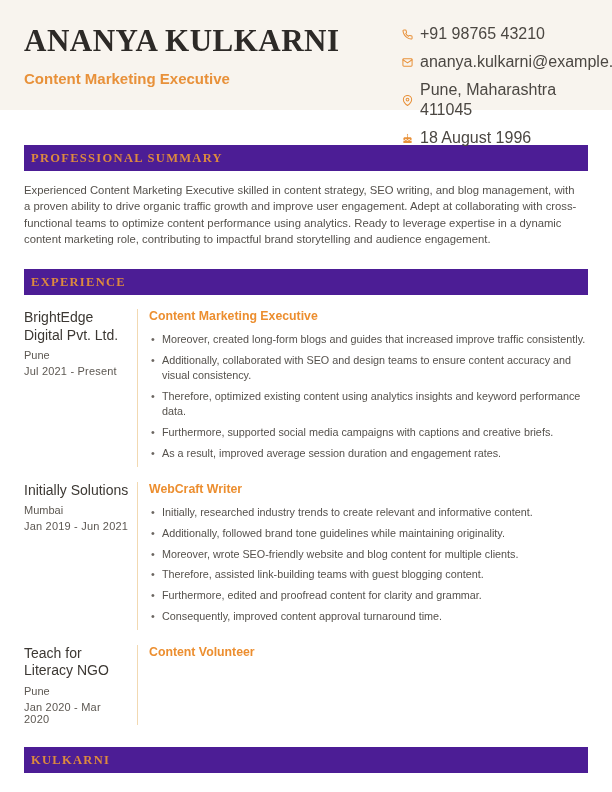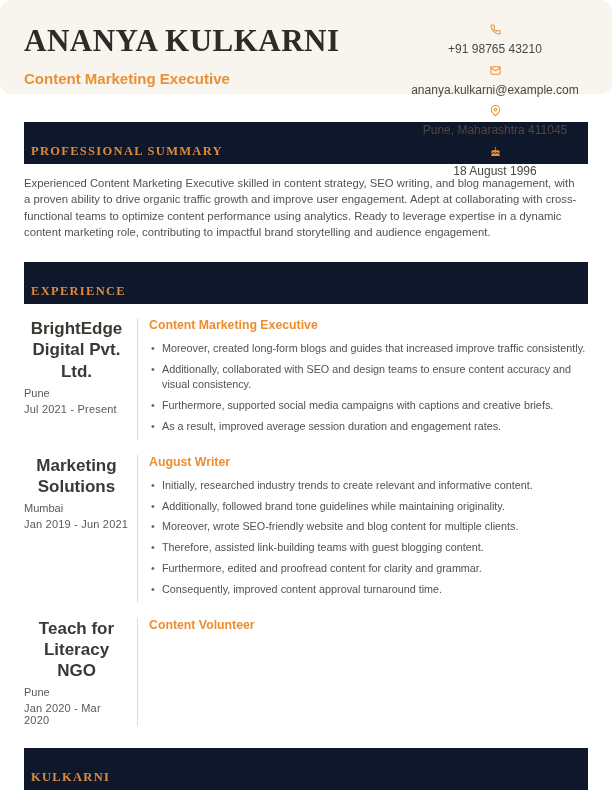--- a/index.html
+++ b/index.html
@@ -12,23 +12,22 @@
     background: #ffffff;
     overflow: hidden;
   }
 
   
   .hero {
     display: flex;
     justify-content: space-between;
     align-items: flex-start;
     background: #f8f4ee;
-    height: 94px;
+    height: 110px;
     padding: 24px 24px 0 24px;
-    border-radius: 12px;
   }
   .hero-name {
     font-family: "Liberation Serif", "DejaVu Serif", serif;
     font-weight: 700;
     font-size: 31px;
     letter-spacing: 0.5px;
     color: #2d2a27;
     line-height: 1.1;
   }
   .hero-title {
@@ -42,39 +41,39 @@
     flex-direction: column;
     gap: 7px;
     padding-top: 0px;
     width: 186px;
     flex-shrink: 0;
   }
   .contact-row {
     display: flex;
     align-items: center;
     gap: 7px;
-    font-size: 12px;
+    font-size: 16px;
     color: #4b4742;
     line-height: 1.3;
-    flex-direction: column;
   }
   .cicon {
     width: 11px;
     height: 11px;
     flex-shrink: 0;
     color: #e8913a;
     display: inline-flex;
   }
   .cicon svg { width: 11px; height: 11px; }
 
   
   main { padding: 28px 24px 0 24px; }
   .sec-bar {
-    background: #0f172a;
-    padding: 22px 7px 5px 7px;
+    background: #4c1d95;
+    padding: 6px 7px 5px 7px;
+    margin-top: 7px;
   }
   .sec-bar h2 {
     font-family: "Liberation Serif", "DejaVu Serif", serif;
     font-weight: 700;
     font-size: 12.5px;
     letter-spacing: 1.3px;
     color: #dd8a3e;
   }
   .summary-text {
     margin: 11px 8px 22px 0;
@@ -92,26 +91,25 @@
     flex-shrink: 0;
     padding-right: 8px;
   }
   .entry-right {
     flex: 1;
     border-left: 1.5px solid #f2d9b2;
     padding-left: 11px;
     min-height: 52px;
   }
   .org {
-    font-size: 17px;
-    font-weight: 700;
+    font-size: 14px;
+    font-weight: 400;
     color: #3c3833;
     line-height: 1.25;
     margin-bottom: 5px;
-    text-align: center;
   }
   .loc {
     font-size: 11px;
     color: #5d5852;
     margin-bottom: 4px;
   }
   .dates {
     font-size: 11px;
     color: #5d5852;
     letter-spacing: 0.2px;
@@ -206,34 +204,35 @@
           <div class="entry-left">
             <div class="org">BrightEdge Digital Pvt. Ltd.</div>
             <div class="loc">Pune</div>
             <div class="dates">Jul 2021 - Present</div>
           </div>
           <div class="entry-right">
             <div class="role">Content Marketing Executive</div>
             <ul class="bullets">
               <li>Moreover, created long-form blogs and guides that increased improve traffic consistently.</li>
               <li>Additionally, collaborated with SEO and design teams to ensure content accuracy and visual consistency.</li>
+              <li>Therefore, optimized existing content using analytics insights and keyword performance data.</li>
               <li>Furthermore, supported social media campaigns with captions and creative briefs.</li>
               <li>As a result, improved average session duration and engagement rates.</li>
             </ul>
           </div>
         </div>
 
         <div class="entry">
           <div class="entry-left">
-            <div class="org">Marketing Solutions</div>
+            <div class="org">Initially Solutions</div>
             <div class="loc">Mumbai</div>
             <div class="dates">Jan 2019 - Jun 2021</div>
           </div>
           <div class="entry-right">
-            <div class="role">August Writer</div>
+            <div class="role">WebCraft Writer</div>
             <ul class="bullets">
               <li>Initially, researched industry trends to create relevant and informative content.</li>
               <li>Additionally, followed brand tone guidelines while maintaining originality.</li>
               <li>Moreover, wrote SEO-friendly website and blog content for multiple clients.</li>
               <li>Therefore, assisted link-building teams with guest blogging content.</li>
               <li>Furthermore, edited and proofread content for clarity and grammar.</li>
               <li>Consequently, improved content approval turnaround time.</li>
             </ul>
           </div>
         </div>

